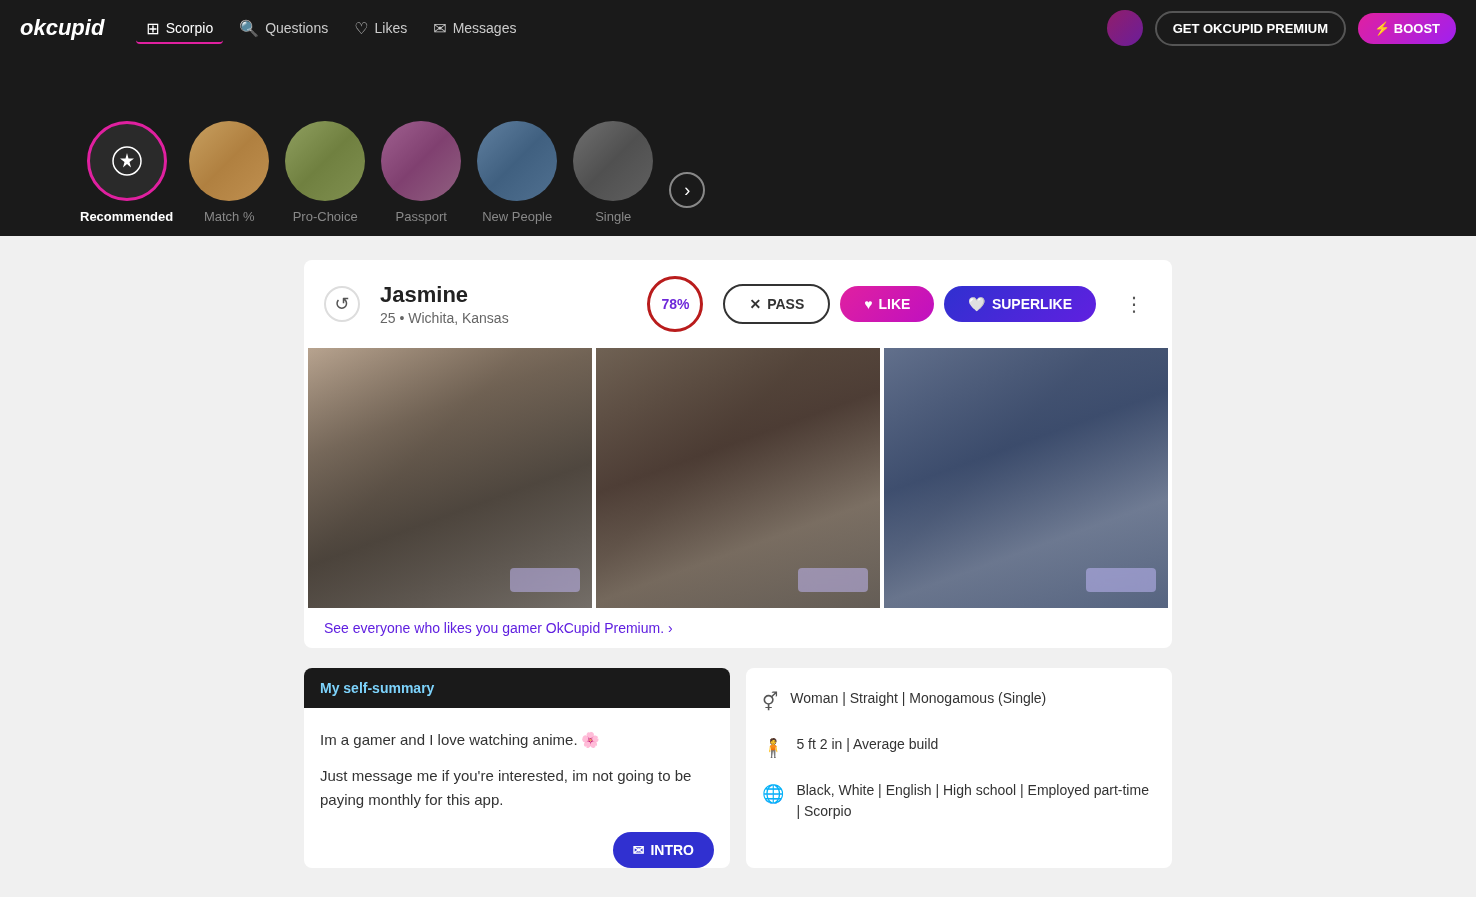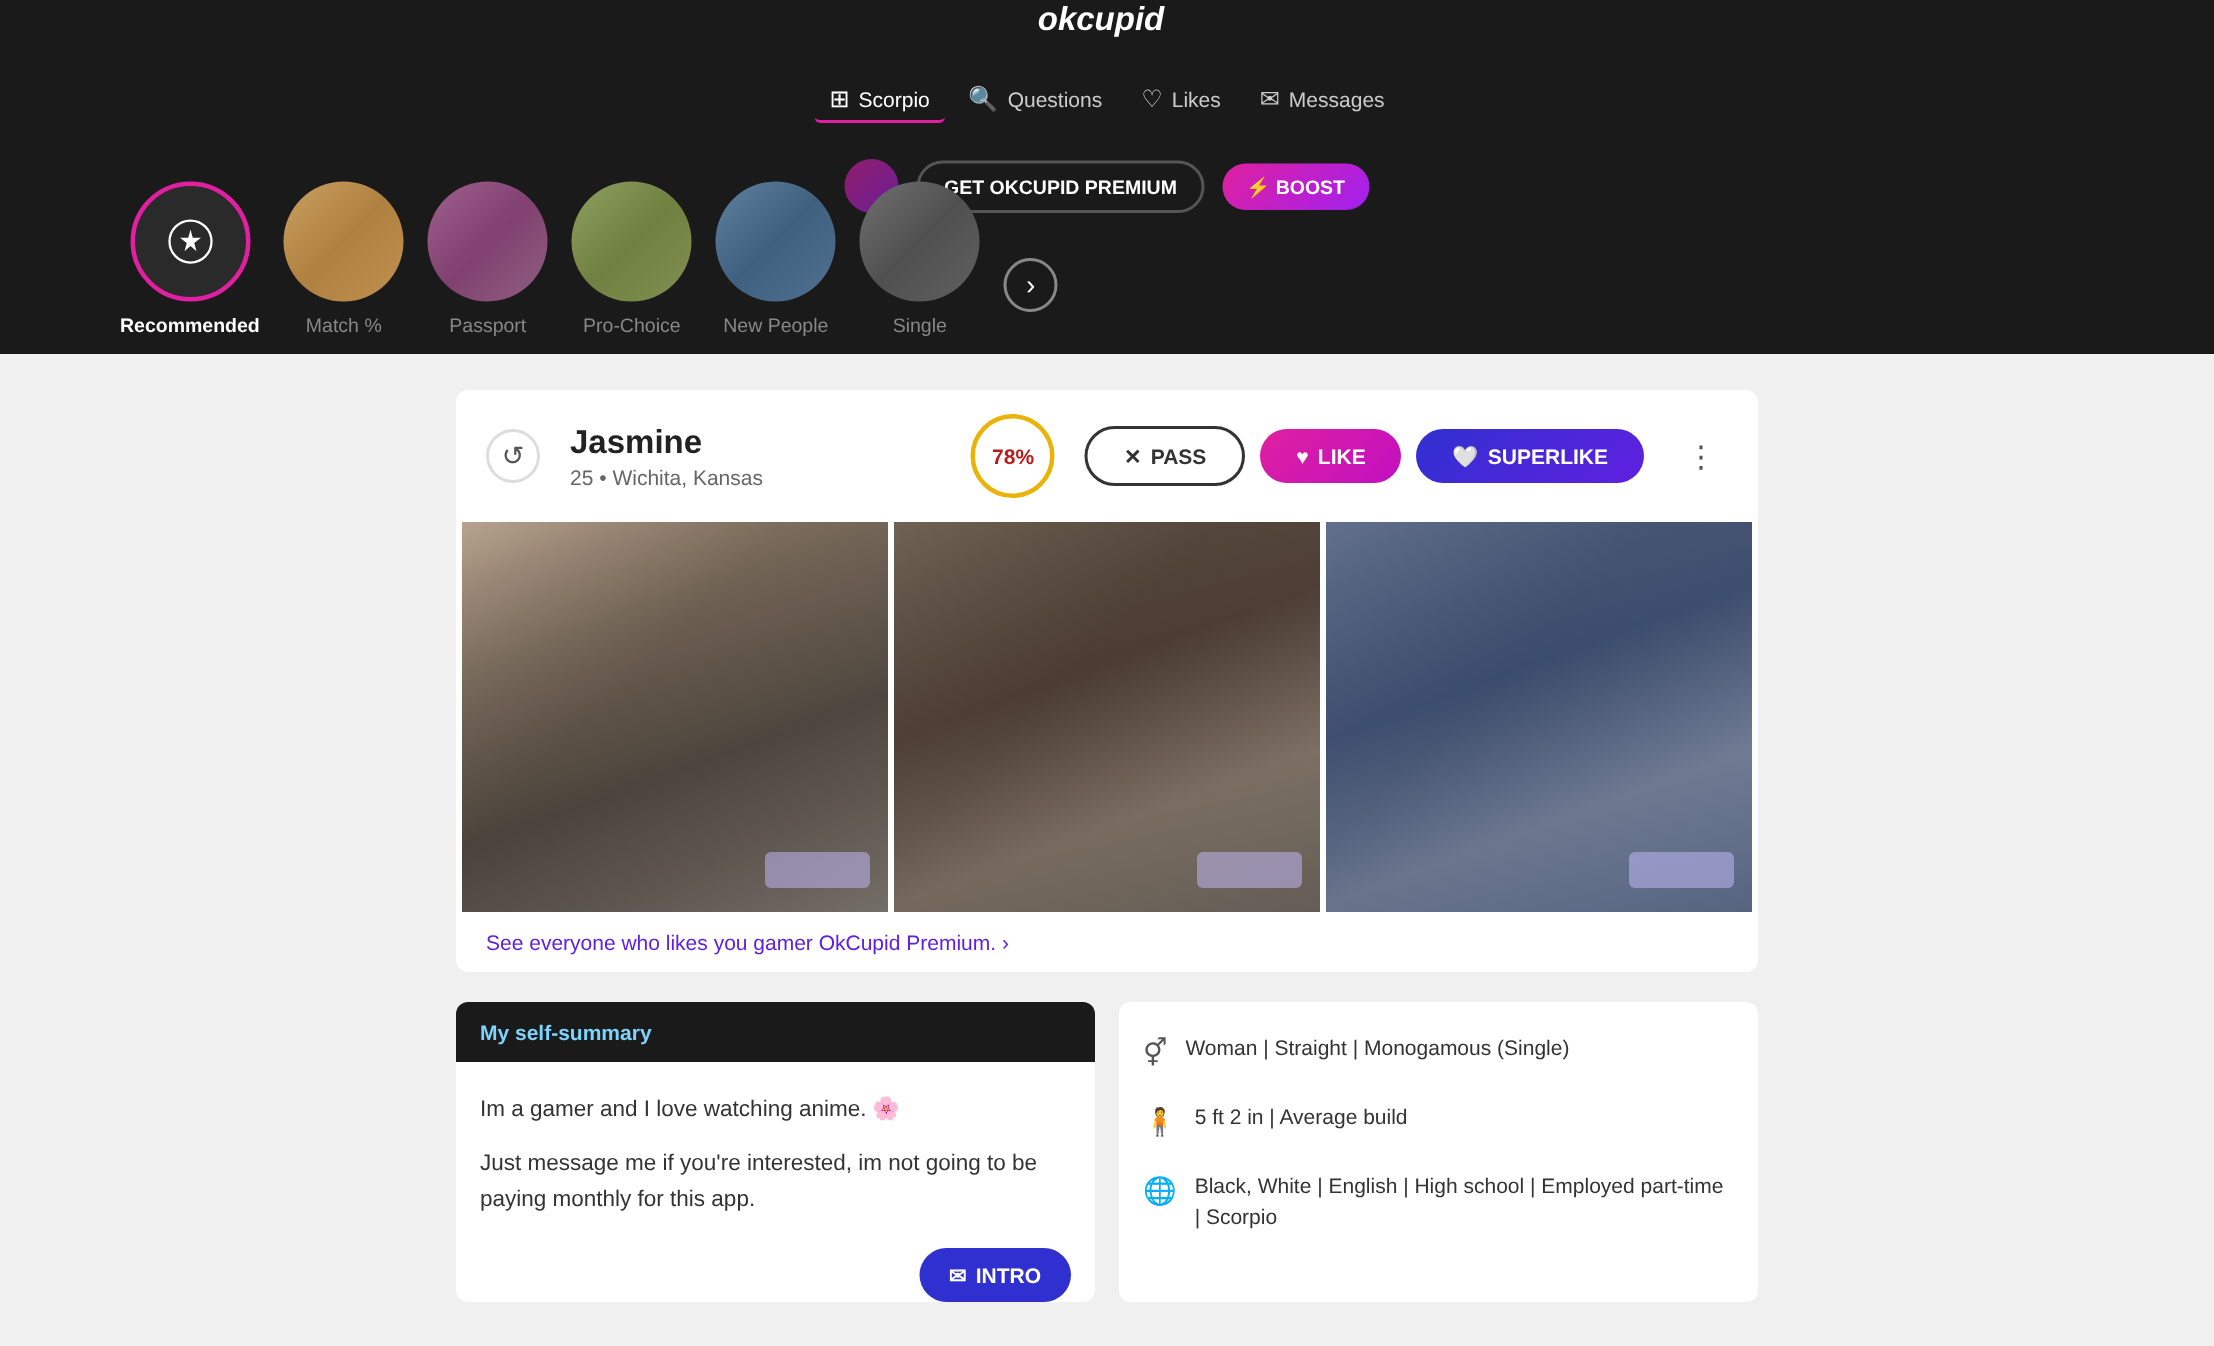--- a/index.html
+++ b/index.html
@@ -3,24 +3,23 @@
   <meta charset="utf-8">
   <style>
     * { box-sizing: border-box; margin: 0; padding: 0; }
     body { font-family: -apple-system, BlinkMacSystemFont, 'Segoe UI', sans-serif; background: #f0f0f0; }
 
     
     .topnav {
       background: #1a1a1a;
       display: flex;
       align-items: center;
-      padding: 0 20px;
+      padding: 16px 20px;
       height: 56px;
       gap: 24px;
-      flex-direction: column;
     }
     .logo {
       color: white;
       font-size: 22px;
       font-weight: bold;
       font-style: italic;
       margin-right: 8px;
     }
     .nav-links {
       display: flex;
@@ -169,27 +168,27 @@
       color: #555;
       flex-shrink: 0;
     }
     .profile-name-info { flex: 1; }
     .profile-name { font-size: 22px; font-weight: 700; color: #222; }
     .profile-sub { font-size: 14px; color: #666; margin-top: 2px; }
     .match-circle {
       width: 56px;
       height: 56px;
       border-radius: 50%;
-      border: 3px solid #eab308;
+      border: 3px solid #b91c1c;
       display: flex;
       align-items: center;
       justify-content: center;
       font-size: 14px;
       font-weight: 700;
-      color: #b91c1c;
+      color: #6d28d9;
       flex-shrink: 0;
     }
     .action-btns {
       display: flex;
       align-items: center;
       gap: 10px;
       flex: 1;
       justify-content: center;
     }
     .btn-pass {
@@ -401,26 +400,26 @@
         <path d="M16 8 L17.5 13.5 L23 13.5 L18.5 17 L20 22.5 L16 19 L12 22.5 L13.5 17 L9 13.5 L14.5 13.5 Z" fill="white"></path>
       </svg>
     </div>
     <span class="cat-label">Recommended</span>
   </div>
   <div class="category-item">
     <div class="cat-img blurred" style="background: linear-gradient(135deg, #c8a060 0%, #b08040 50%, #c09050 100%);"></div>
     <span class="cat-label">Match %</span>
   </div>
   <div class="category-item">
+    <div class="cat-img blurred" style="background: linear-gradient(135deg, #90a060 0%, #708040 50%, #809050 100%);"></div>
+    <span class="cat-label">Pro-Choice</span>
+  </div>
+  <div class="category-item">
     <div class="cat-img blurred" style="background: linear-gradient(135deg, #a06090 0%, #804070 50%, #906080 100%);"></div>
     <span class="cat-label">Passport</span>
-  </div>
-  <div class="category-item">
-    <div class="cat-img blurred" style="background: linear-gradient(135deg, #90a060 0%, #708040 50%, #809050 100%);"></div>
-    <span class="cat-label">Pro-Choice</span>
   </div>
   <div class="category-item">
     <div class="cat-img blurred" style="background: linear-gradient(135deg, #6080a0 0%, #406080 50%, #507090 100%);"></div>
     <span class="cat-label">New People</span>
   </div>
   <div class="category-item">
     <div class="cat-img blurred" style="background: linear-gradient(135deg, #707070 0%, #505050 50%, #606060 100%);"></div>
     <span class="cat-label">Single</span>
   </div>
   <button class="category-nav-btn">›</button>

